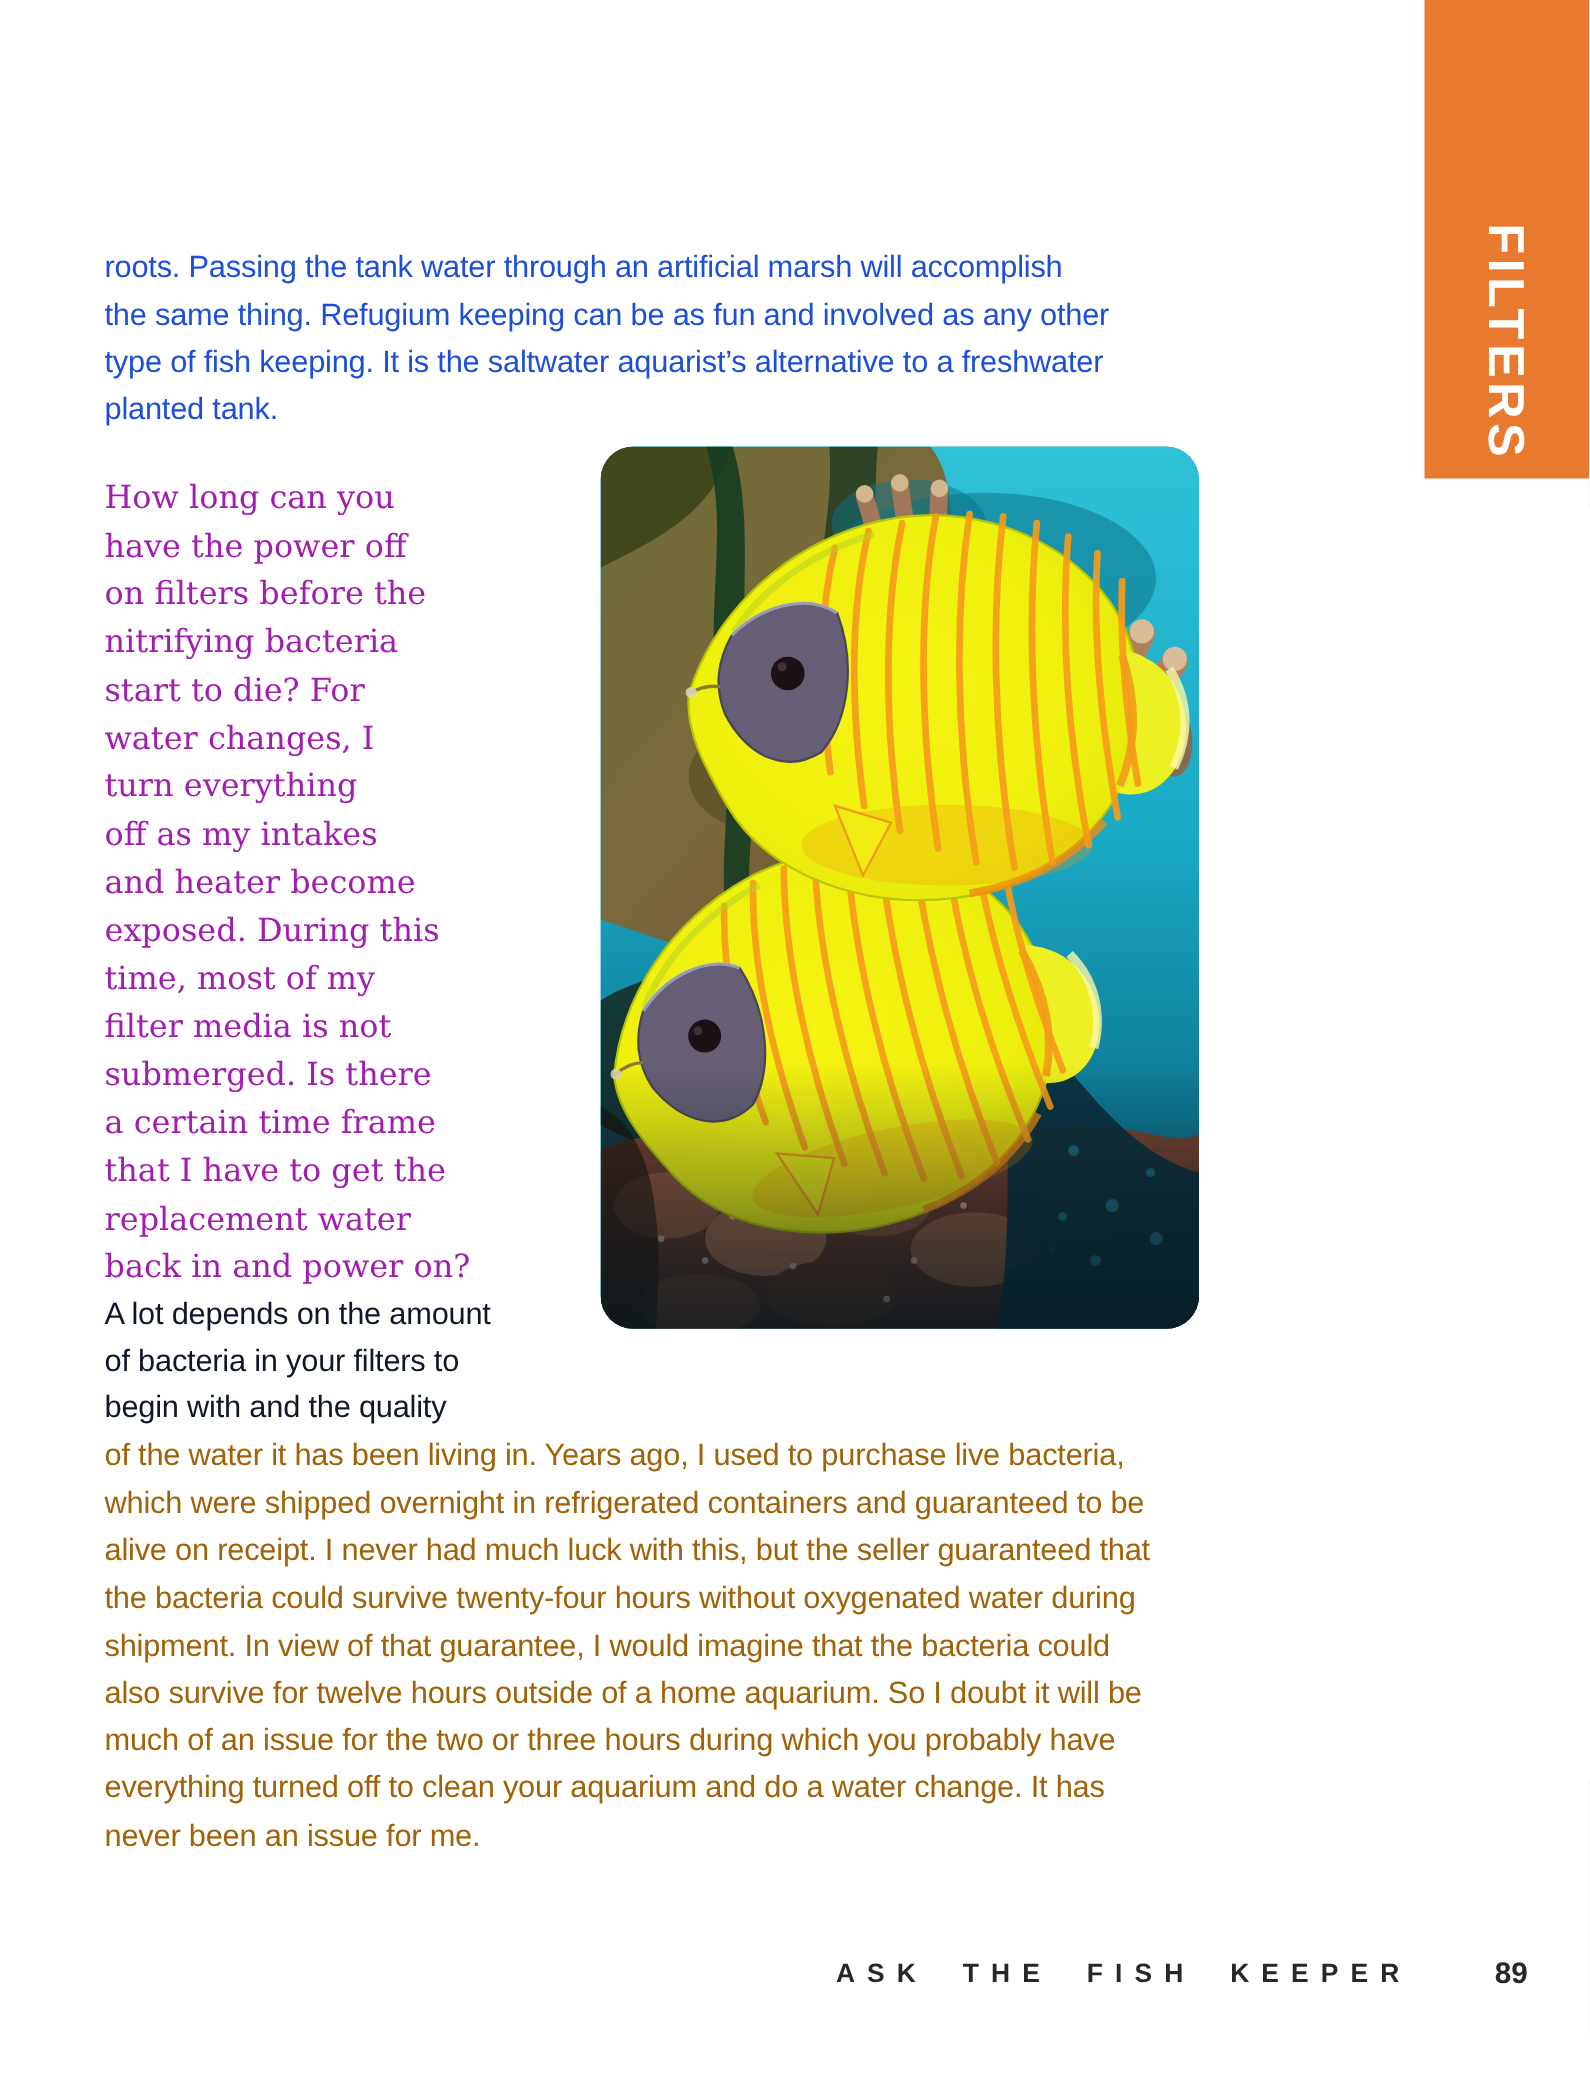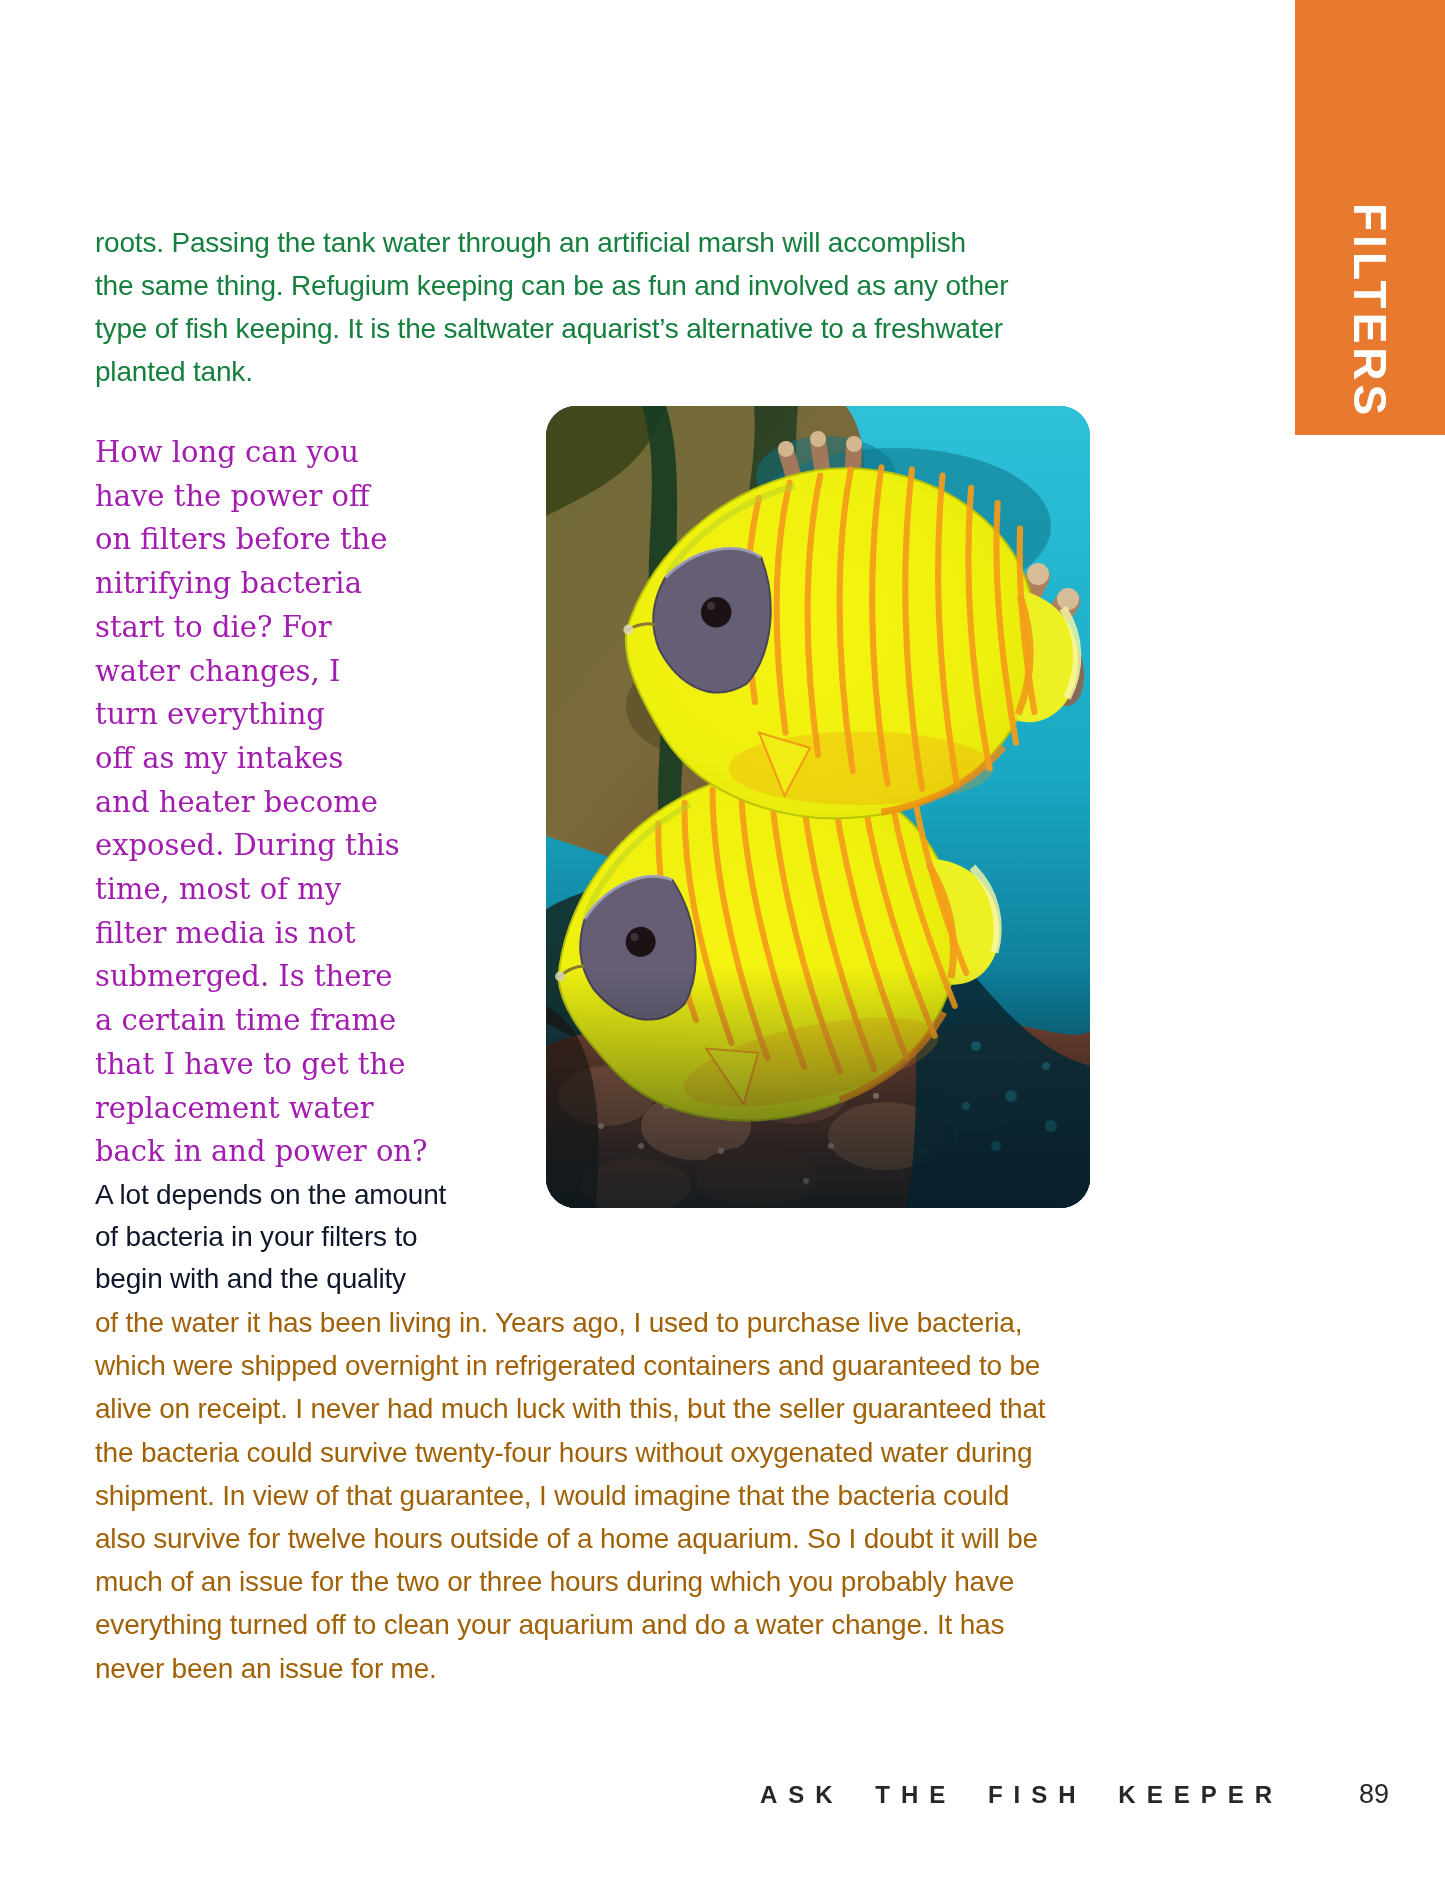--- a/index.html
+++ b/index.html
@@ -23,21 +23,21 @@
     writing-mode:vertical-rl;
     color:#ffffff;
     font-size:46px;font-weight:bold;
     letter-spacing:4px;
     font-family:"Liberation Sans", sans-serif;
   }
   
   .intro{
     position:absolute;left:95px;top:193px;width:1040px;
     font-size:28px;line-height:43px;letter-spacing:-0.2px;
-    color:#15803d;white-space:pre-line;font-weight:400;
+    color:#1d4ed8;white-space:pre-line;font-weight:400;
   }
   .question{
     position:absolute;left:95px;top:402px;width:400px;
     font-family:"DejaVu Serif", serif;
     font-size:29px;line-height:43.7px;
     color:#a21caf;white-space:pre-line;
   }
   .answer-col{
     position:absolute;left:95px;top:1146px;width:420px;
     font-size:28px;line-height:42px;letter-spacing:-0.2px;
@@ -56,21 +56,21 @@
   }
   .photo svg{display:block;width:544px;height:802px;}
   
   .running-head{
     position:absolute;top:1781px;right:162px;
     font-size:24px;font-weight:700;color:#27272a;
     letter-spacing:11px;word-spacing:14px;white-space:nowrap;
   }
   .page-num{
     position:absolute;top:1779px;right:56px;
-    font-size:27px;font-weight:400;color:#27272a;
+    font-size:27px;font-weight:700;color:#27272a;
   }
 </style>
 </head>
 <body>
 
 <div class="page">
 
   <div class="chapter-tab">
     <span class="chapter-tab-label">FILTERS</span>
   </div>

